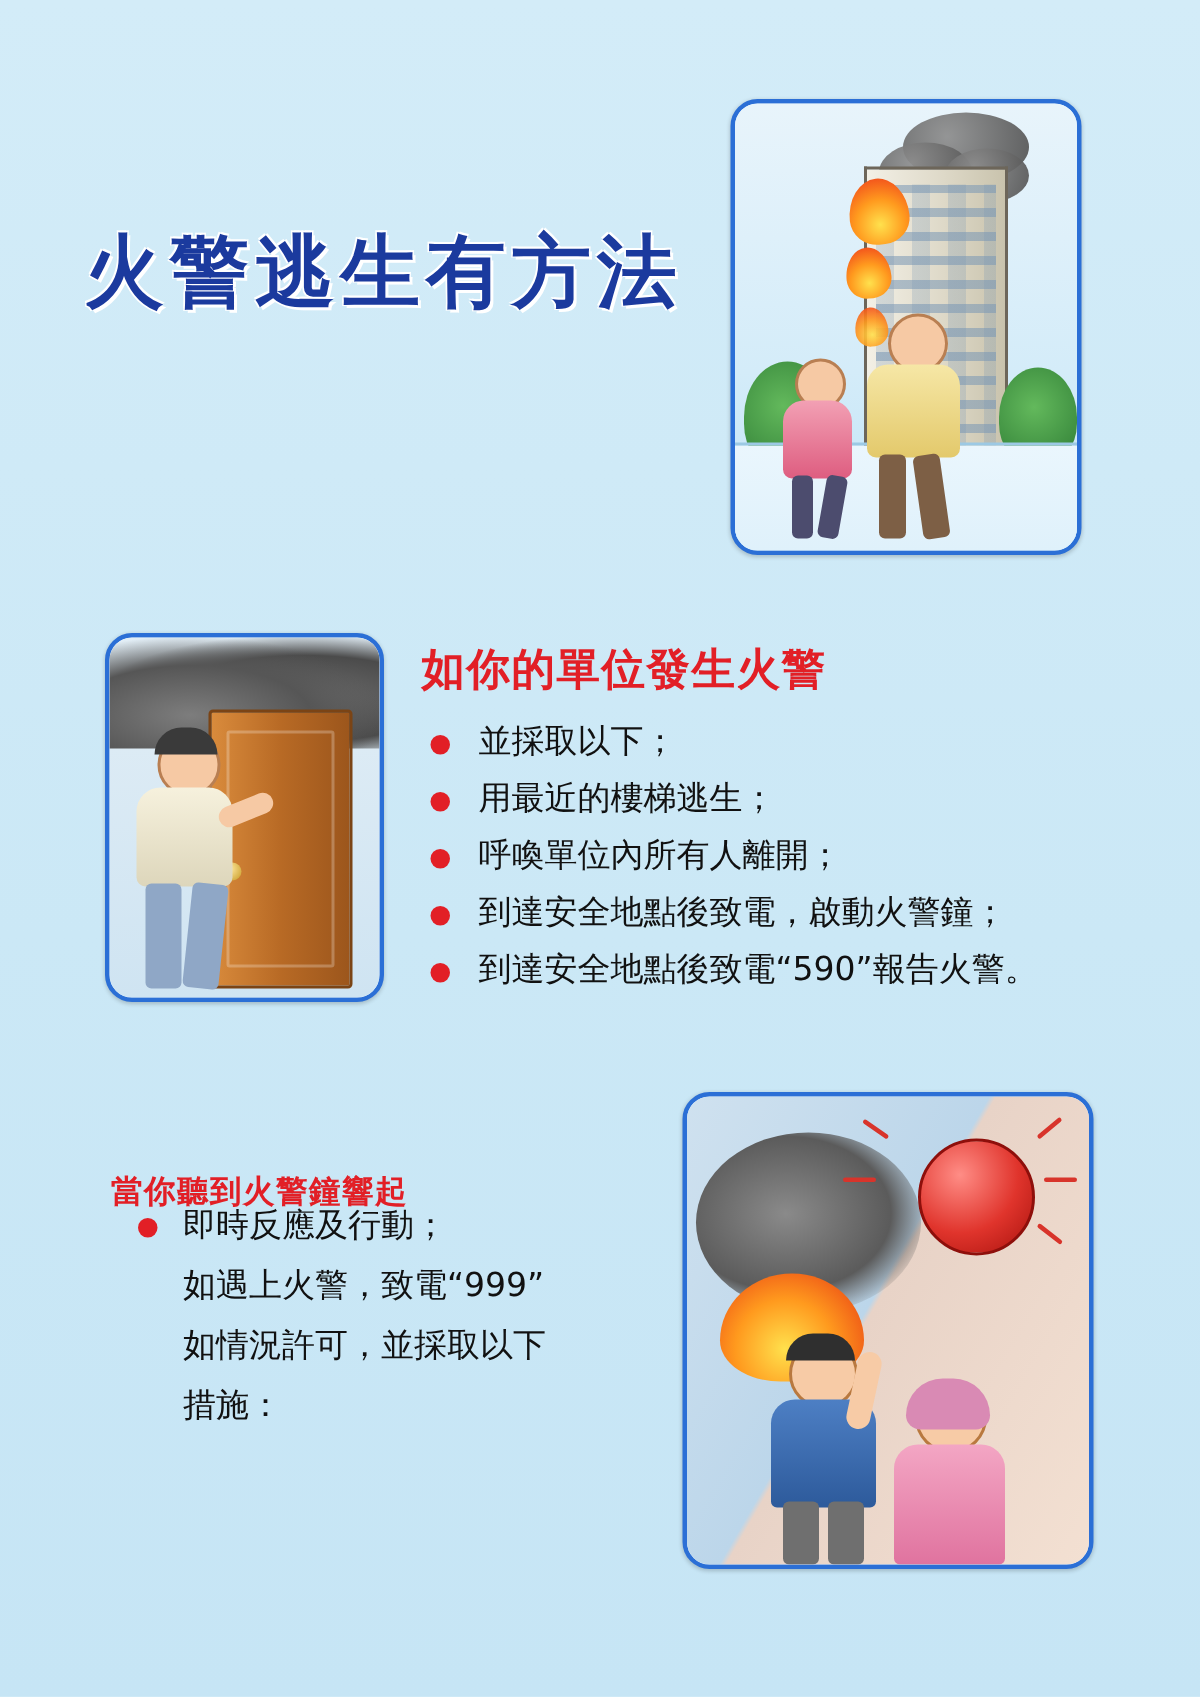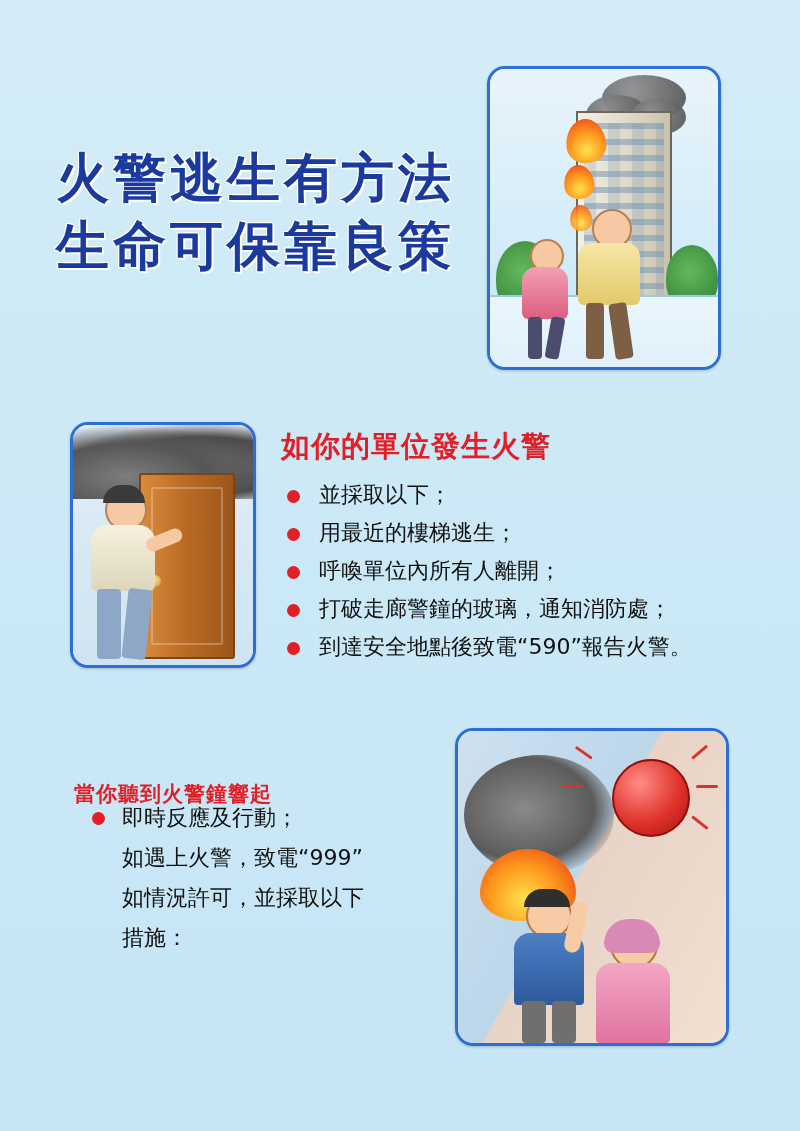--- a/index.html
+++ b/index.html
@@ -21,21 +21,21 @@
   }
 
   
   .title-block {
     position: absolute;
     left: 56px;
     top: 148px;
     z-index: 5;
   }
   .title-line {
-    font-family: Liberation Mono, monospace;
+    font-family: Liberation Serif, serif;
     font-weight: bold;
     font-size: 53px;
     line-height: 68px;
     letter-spacing: 4px;
     color: #1b3a9e;
     text-shadow:
        2px 2px 0 #ffffff,
       -1px -1px 0 #ffffff,
        1px -1px 0 #ffffff,
       -1px  1px 0 #ffffff;
@@ -268,21 +268,20 @@
     display: none;
   }
 </style>
 </head>
 <body>
 
 <div class="poster">
 
   <div class="title-block">
     <div class="title-line">火警逃生有方法</div>
-    <div class="title-line">生命可保靠良策</div>
   </div>
 
   <div class="illus" id="illus-tower">
     <div class="sky"></div>
 
     <div class="smoke" style="left:112px; top:6px;  width:84px; height:46px;"></div>
     <div class="smoke" style="left:96px;  top:26px; width:62px; height:40px;"></div>
     <div class="smoke" style="left:140px; top:30px; width:56px; height:36px;"></div>
     <div class="smoke" style="left:80px;  top:52px; width:48px; height:30px; opacity:.75;"></div>
 
@@ -310,21 +309,21 @@
       <div class="legs" style="left:16px; top:94px; width:18px; height:56px; background:#7d5f45;"></div>
       <div class="legs" style="left:42px; top:94px; width:18px; height:56px; background:#7d5f45; transform:rotate(-8deg);"></div>
     </div>
   </div>
 
   <div class="section-heading" id="head-unit">如你的單位發生火警</div>
   <ul id="list-unit">
     <li>並採取以下；</li>
     <li>用最近的樓梯逃生；</li>
     <li>呼喚單位內所有人離開；</li>
-    <li>打破走廊警鐘的玻璃，通知消防處；</li>
+    <li>到達安全地點後致電，啟動火警鐘；</li>
     <li>到達安全地點後致電“590”報告火警。</li>
   </ul>
 
   <div class="illus" id="illus-door">
     <div class="wall"></div>
     <div class="smokeband"></div>
     <div class="door">
       <div class="knob"></div>
     </div>
 

